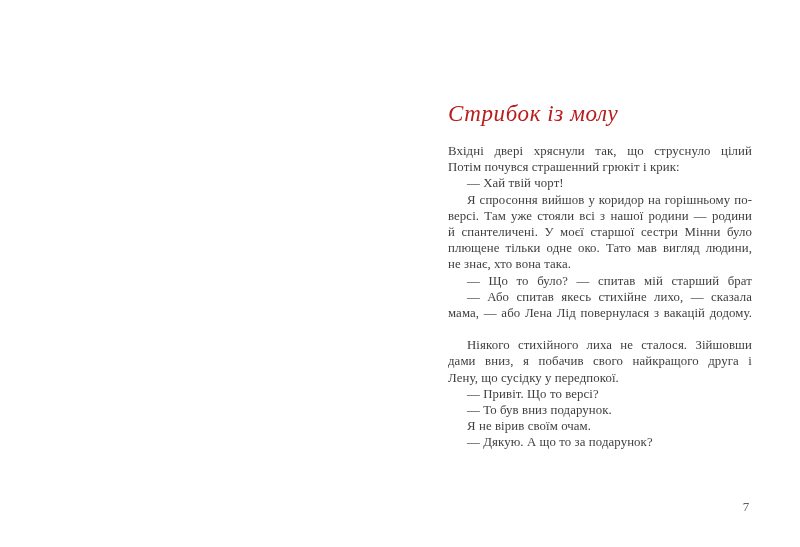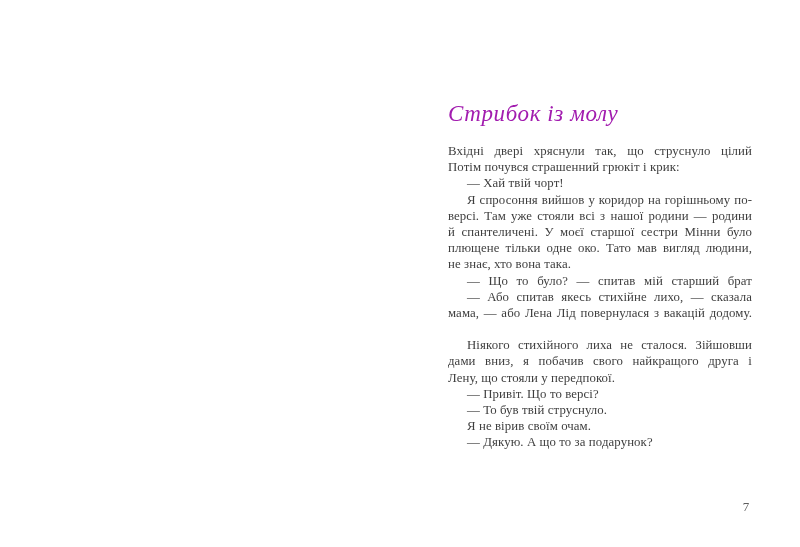--- a/index.html
+++ b/index.html
@@ -21,21 +21,21 @@
     top: 101px;
     width: 304px;
   }
   .chapter-title {
     margin: 0;
     font-style: italic;
     font-weight: normal;
     font-size: 23px;
     line-height: 25px;
     letter-spacing: 0.6px;
-    color: #a21caf;
+    color: #b91c1c;
   }
   .body-lines {
     margin-top: 17px;
   }
   .line {
     height: 16.2px;
     line-height: 16.2px;
     font-size: 12.8px;
     letter-spacing: 0.1px;
     color: #3e3e3e;
@@ -77,21 +77,21 @@
         <div class="line justify indent">Я спросоння вийшов у коридор на горішньому по-</div>
         <div class="line justify">версі. Там уже стояли всі з нашої родини — родини</div>
         <div class="line justify">й спантеличені. У моєї старшої сестри Мінни було роз-</div>
         <div class="line justify">плющене тільки одне око. Тато мав вигляд людини, яка</div>
         <div class="line">не знає, хто вона така.</div>
         <div class="line justify indent">— Що то було? — спитав мій старший брат Маґнус.</div>
         <div class="line justify indent">— Або спитав якесь стихійне лихо, — сказала</div>
         <div class="line justify">мама, — або Лена Лід повернулася з вакацій додому.</div>
         <div class="line justify indent gap">Ніякого стихійного лиха не сталося. Зійшовши схо-</div>
         <div class="line justify">дами вниз, я побачив свого найкращого друга і сусідку</div>
-        <div class="line">Лену, що стояли у передпокої.</div>
+        <div class="line">Лену, що сусідку у передпокої.</div>
         <div class="line indent">— Привіт. Що то версі?</div>
-        <div class="line indent">— То був твій струснуло.</div>
+        <div class="line indent">— То був вниз подарунок.</div>
         <div class="line indent">Я не вірив своїм очам.</div>
         <div class="line indent">— Дякую. А що то за подарунок?</div>
       </div>
   </div>
   <div class="page-number">7</div>
 </div>
 
 </body></html>

